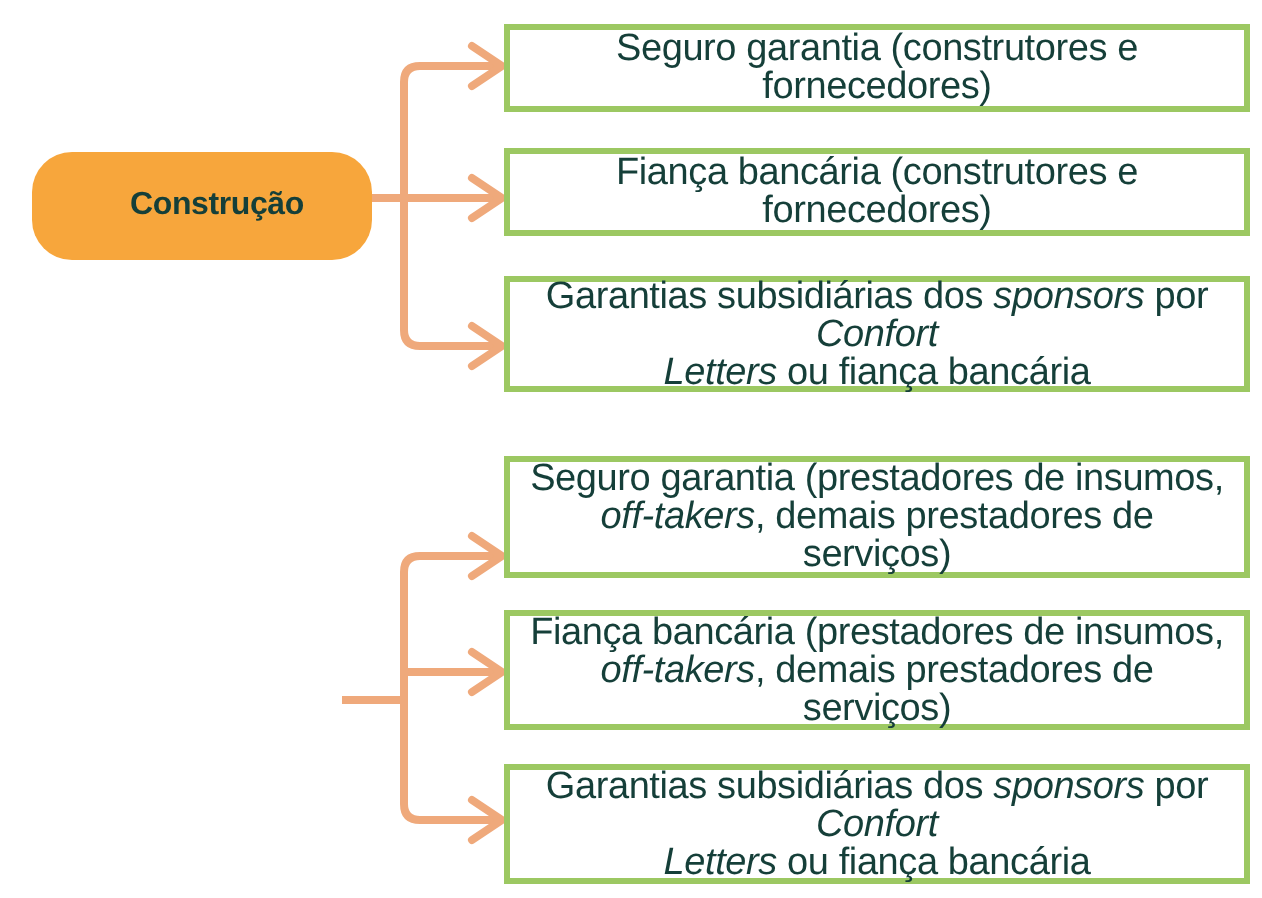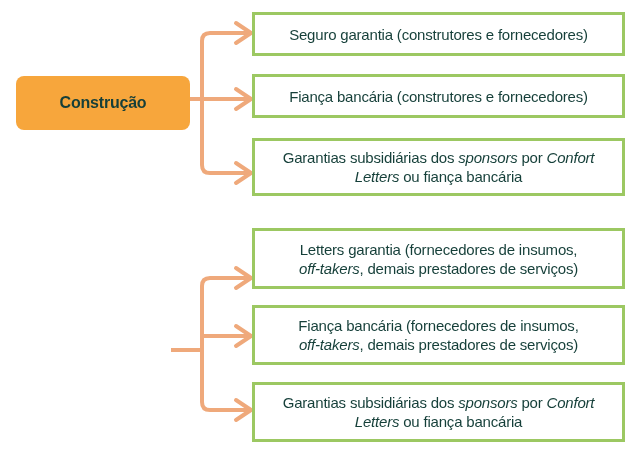--- a/index.html
+++ b/index.html
@@ -27,43 +27,44 @@
     stroke: var(--arrow, #EFA97B);
     stroke-width: 4;
   }
   svg.connectors polyline {
     stroke-linecap: round;
     stroke-linejoin: round;
   }
   .stage-box {
     position: absolute;
     left: 16px;
-    width: 174px;
+    width: 155px;
     height: 54px;
     background: var(--orange, #F7A63C);
-    border-radius: 8px;
+    border-radius: 20px;
     display: flex;
     align-items: center;
     justify-content: center;
     font-size: 16px;
     font-weight: 700;
     letter-spacing: -0.2px;
+    padding-left: 15px;
   }
   .item-box {
     position: absolute;
     left: 252px;
     width: 373px;
     background: #ffffff;
     border: 3px solid var(--green-border, #9CC862);
     box-sizing: border-box;
     display: flex;
     align-items: center;
     justify-content: center;
     text-align: center;
-    font-size: 15px;
+    font-size: 19px;
     line-height: 19px;
     letter-spacing: -0.2px;
     padding: 2px 8px;
   }
   .item-box i { }
 </style>
 </head>
 <body>
 
 <div class="canvas">
@@ -97,24 +98,24 @@
 
   <div class="item-box" style="top:74px; height:44px;">
       <span><span>Fiança bancária (construtores e fornecedores)</span></span>
     </div>
 
   <div class="item-box" style="top:138px; height:58px;">
       <span><span>Garantias subsidiárias dos </span><i>sponsors</i><span> por </span><i>Confort</i><br><i>Letters</i><span> ou fiança bancária</span></span>
     </div>
 
   <div class="item-box" style="top:228px; height:61px;">
-      <span><span>Letters garantia (fornecedores de insumos,</span><br><i>off-takers</i><span>, demais prestadores de serviços)</span></span>
+      <span><span>Seguro garantia (prestadores de insumos,</span><br><i>off-takers</i><span>, demais prestadores de serviços)</span></span>
     </div>
 
   <div class="item-box" style="top:305px; height:60px;">
-      <span><span>Fiança bancária (fornecedores de insumos,</span><br><i>off-takers</i><span>, demais prestadores de serviços)</span></span>
+      <span><span>Fiança bancária (prestadores de insumos,</span><br><i>off-takers</i><span>, demais prestadores de serviços)</span></span>
     </div>
 
   <div class="item-box" style="top:382px; height:60px;">
       <span><span>Garantias subsidiárias dos </span><i>sponsors</i><span> por </span><i>Confort</i><br><i>Letters</i><span> ou fiança bancária</span></span>
     </div>
 
 </div>
 
 </body></html>

